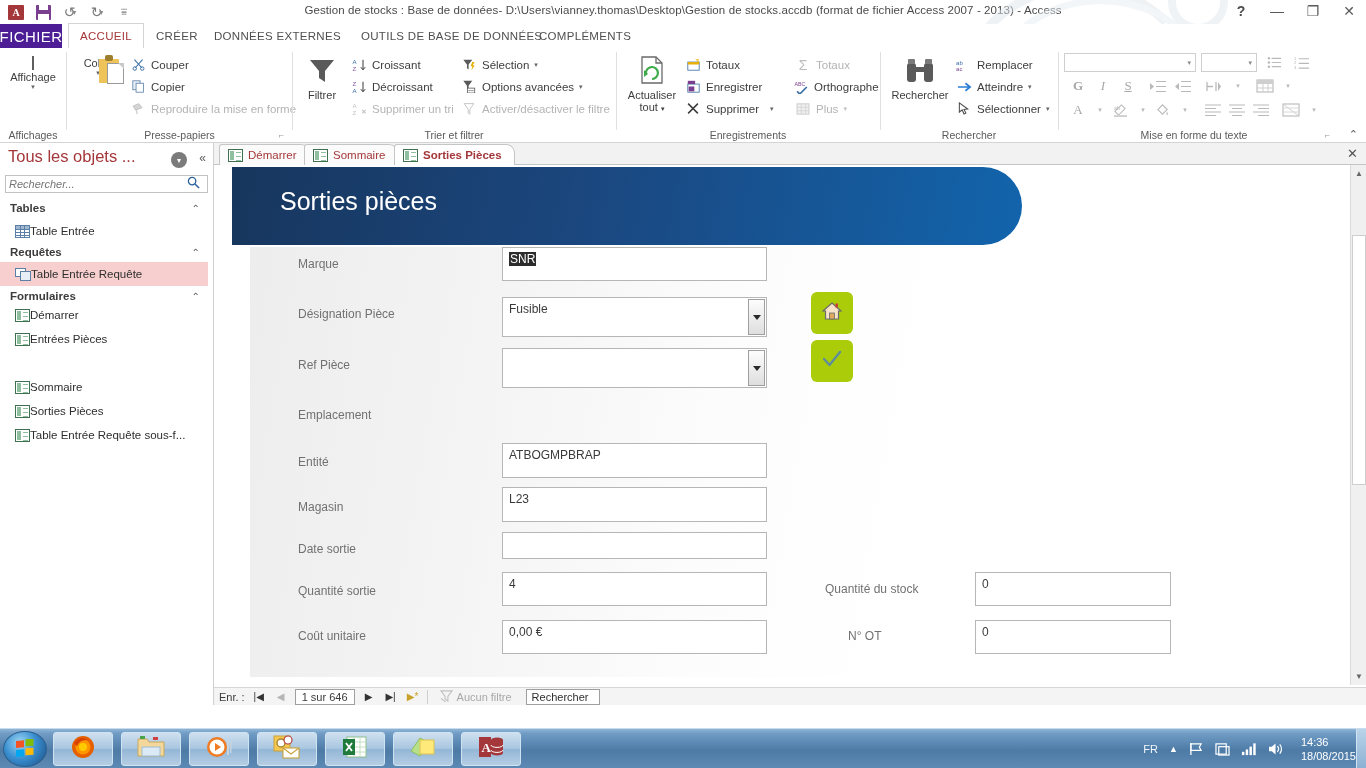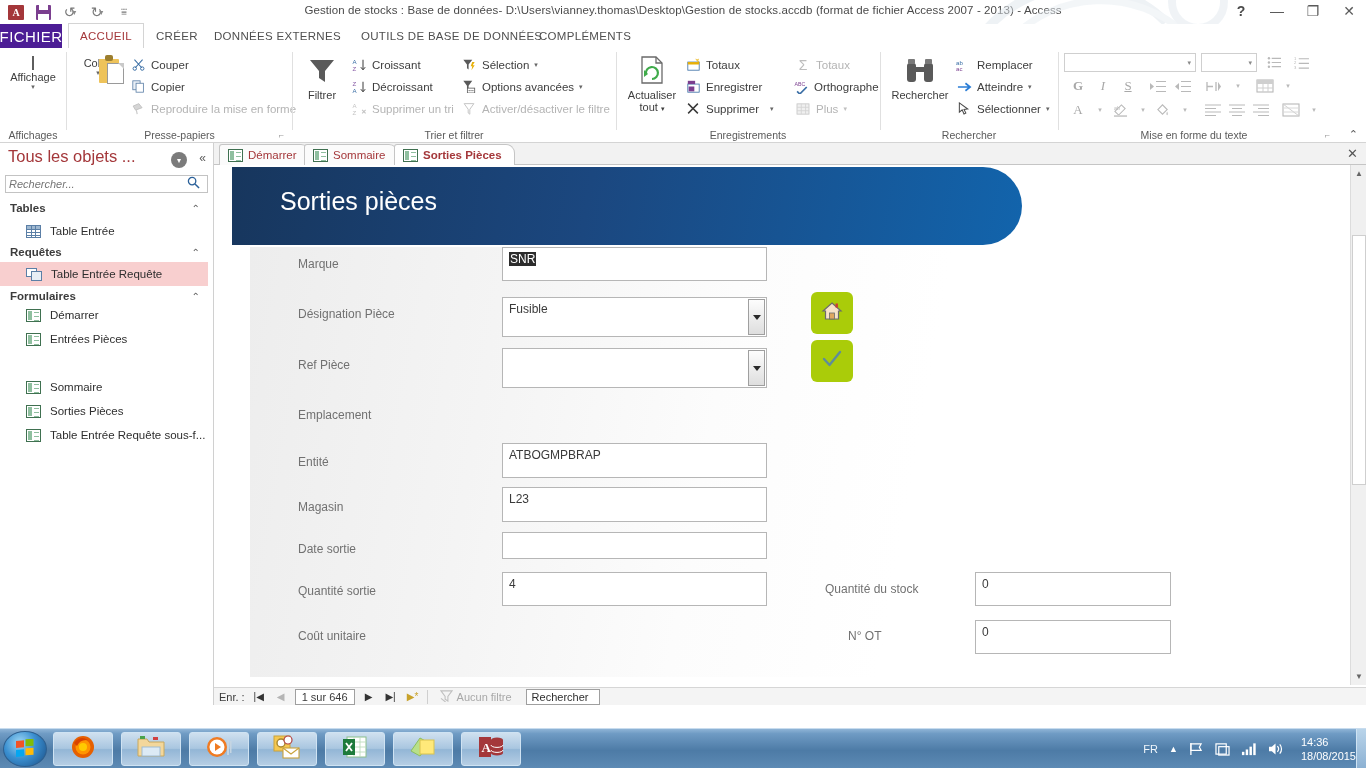--- a/index.html
+++ b/index.html
@@ -143,21 +143,21 @@
   }
   .nav-search .mag { color: #2a6099; font-size: 12px; margin-left: 2px; }
 
   .nav-hdr {
     position: absolute; left: 0; width: 214px; height: 20px; display: flex; align-items: center;
     font-size: 11.5px; font-weight: bold; color: #3c3c3c; padding-left: 10px;
   }
   .nav-hdr .chev { position: absolute; right: 14px; font-size: 10px; font-weight: normal; color: #5a5a5a; }
   .nav-item {
     position: absolute; left: 0; width: 208px; height: 24px; display: flex; align-items: center;
-    font-size: 11.5px; color: #2e2e2e; padding-left: 26px; gap: 9px;
+    font-size: 11.5px; color: #2e2e2e; padding-left: 15px; 
   }
   .nav-item.sel { background: #f8cfcf; }
   .ico-tbl { width: 15px; height: 13px; border: 1px solid #5b7fa6; background: #fff; position: relative; flex: none; }
   .ico-tbl:before { content:""; position:absolute; left:0; right:0; top:3px; height:1px; background:#5b7fa6; box-shadow: 0 3px 0 #5b7fa6, 0 6px 0 #5b7fa6; }
   .ico-tbl:after { content:""; position:absolute; top:0; bottom:0; left:4px; width:1px; background:#5b7fa6; box-shadow: 4px 0 0 #5b7fa6; }
   .ico-tbl.hdr { background: #fff; }
   .ico-tbl.hdr i { position:absolute; left:0; right:0; top:0; height:3px; background:#9fb8d0; }
 
   .ico-qry { width: 16px; height: 13px; position: relative; flex: none; }
   .ico-qry .b1 { position:absolute; left:0; top:0; width:11px; height:9px; border:1px solid #5b7fa6; background:#fff; }
@@ -826,20 +826,21 @@
       <div class="flabel" style="left:48px;top:253px">Magasin</div>
       <div class="finput" style="left:252px;top:240px;width:265px;height:35px"><span>L23</span></div>
 
       <div class="flabel" style="left:48px;top:295px">Date sortie</div>
       <div class="finput" style="left:252px;top:285px;width:265px;height:27px"><span></span></div>
 
       <div class="flabel" style="left:48px;top:337px">Quantité sortie</div>
       <div class="finput" style="left:252px;top:325px;width:265px;height:34px"><span>4</span></div>
 
       <div class="flabel" style="left:48px;top:382px">Coût unitaire</div>
+      <div class="finput" style="left:252px;top:373px;width:265px;height:34px"><span>0,00 €</span></div>
 
       <div class="gbtn" style="left:561px;top:45px">
         <span>
           <svg width="22" height="20" viewBox="0 0 22 20">
             <path d="M11 2 L20 10 L17.5 10 L17.5 18 L4.5 18 L4.5 10 L2 10 Z" fill="#f7e3c8" stroke="#6b6b6b" stroke-width="1.2"></path>
             <rect x="8.5" y="12" width="5" height="6" fill="#e0a860" stroke="#6b6b6b" stroke-width=".8"></rect>
             <rect x="14.5" y="2.5" width="2.4" height="4" fill="#cc3b33"></rect>
           </svg>
         </span>
       </div>

